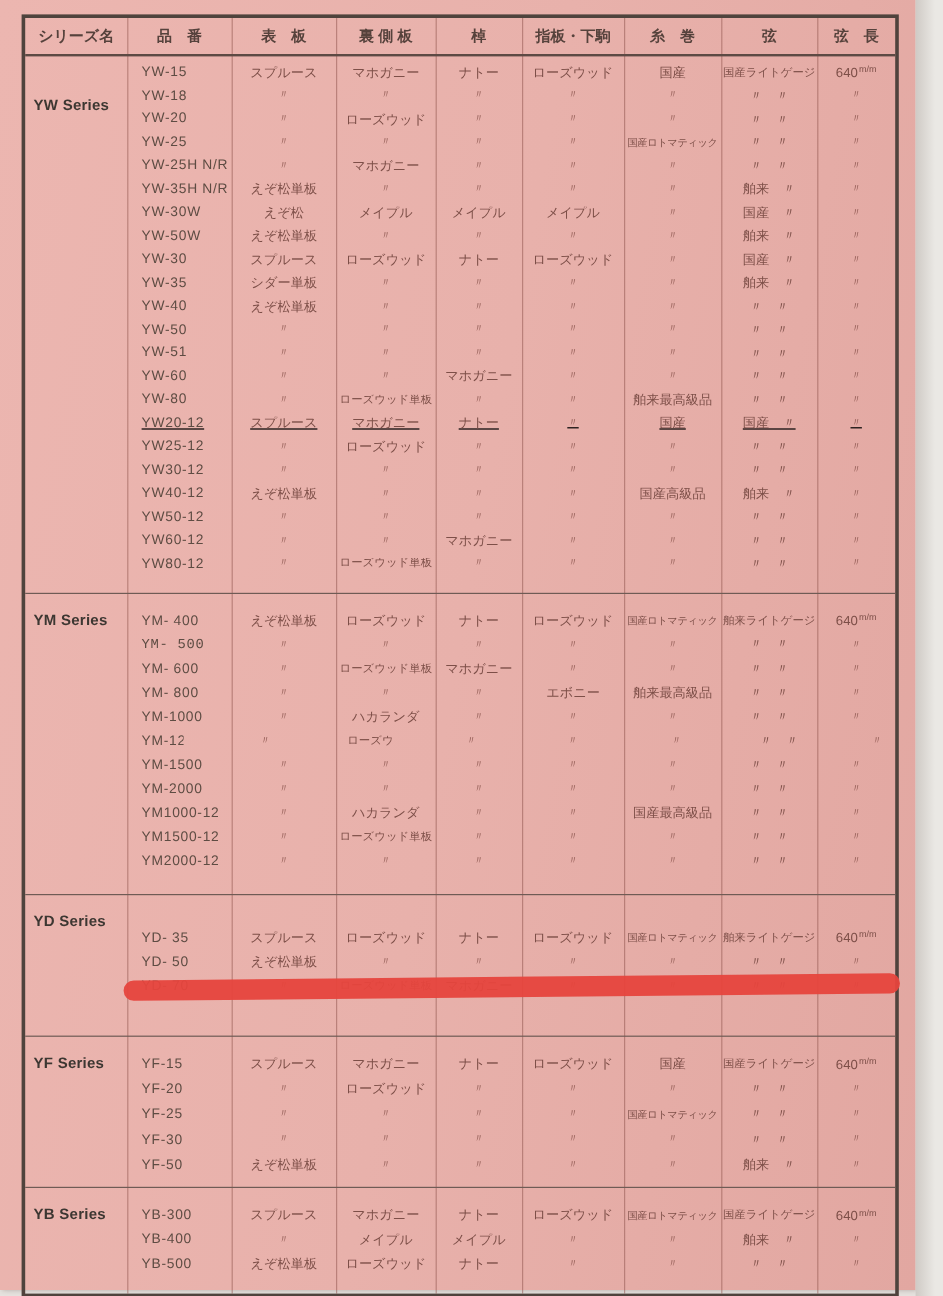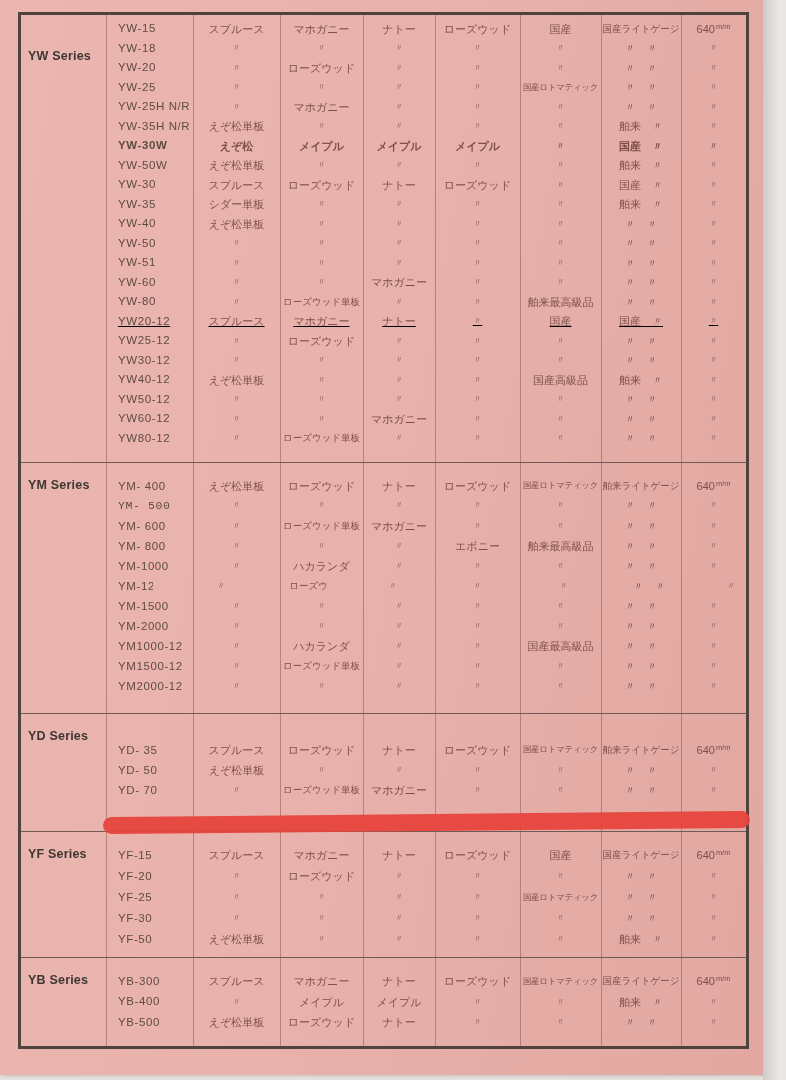--- a/index.html
+++ b/index.html
@@ -62,20 +62,31 @@
   }
 </style>
 </head>
 <body>
 
 <div class="paper"></div>
 <div class="scan-strip"></div>
 
 <div class="spec-table">
   <div class="tbl-inner">
+    <div class="header-row">
+        <div class="hcell" style="width: 85px;">シリーズ名</div>
+        <div class="hcell" style="width: 87px;">品　番</div>
+        <div class="hcell" style="width: 87px;">表　板</div>
+        <div class="hcell" style="width: 83px;">裏 側 板</div>
+        <div class="hcell" style="width: 72px;">棹</div>
+        <div class="hcell" style="width: 85px;">指板・下駒</div>
+        <div class="hcell" style="width: 81px;">糸　巻</div>
+        <div class="hcell" style="width: 80px;">弦</div>
+        <div class="hcell" style="width: 65px;">弦　長</div>
+      </div>
 
   <div class="vline" style="left: 85px;"></div>
       <div class="vline" style="left: 172px;"></div>
       <div class="vline" style="left: 259px;"></div>
       <div class="vline" style="left: 342px;"></div>
       <div class="vline" style="left: 414px;"></div>
       <div class="vline" style="left: 499px;"></div>
       <div class="vline" style="left: 580px;"></div>
       <div class="vline" style="left: 660px;"></div>
       <div class="group" style="padding-top: 4px; padding-bottom: 14px;">
@@ -133,21 +144,21 @@
         <div class="row" style="height: 19.5px;">
           <div class="cell model" style="width: 87px;">YW-35H N/R</div>
           <div class="cell" style="width: 87px;">えぞ松単板</div>
           <div class="cell ditto" style="width: 83px;">〃</div>
           <div class="cell ditto" style="width: 72px;">〃</div>
           <div class="cell ditto" style="width: 85px;">〃</div>
           <div class="cell ditto" style="width: 81px;">〃</div>
           <div class="cell" style="width: 80px;">舶来　〃</div>
           <div class="cell ditto" style="width: 65px;">〃</div>
         </div>
-        <div class="row" style="height: 19.5px; font-weight: bold;">
+        <div class="row" style="height: 19.5px;">
           <div class="cell model" style="width: 87px;">YW-30W</div>
           <div class="cell" style="width: 87px;">えぞ松</div>
           <div class="cell" style="width: 83px;">メイプル</div>
           <div class="cell" style="width: 72px;">メイプル</div>
           <div class="cell" style="width: 85px;">メイプル</div>
           <div class="cell ditto" style="width: 81px;">〃</div>
           <div class="cell" style="width: 80px;">国産　〃</div>
           <div class="cell ditto" style="width: 65px;">〃</div>
         </div>
         <div class="row" style="height: 19.5px;">

